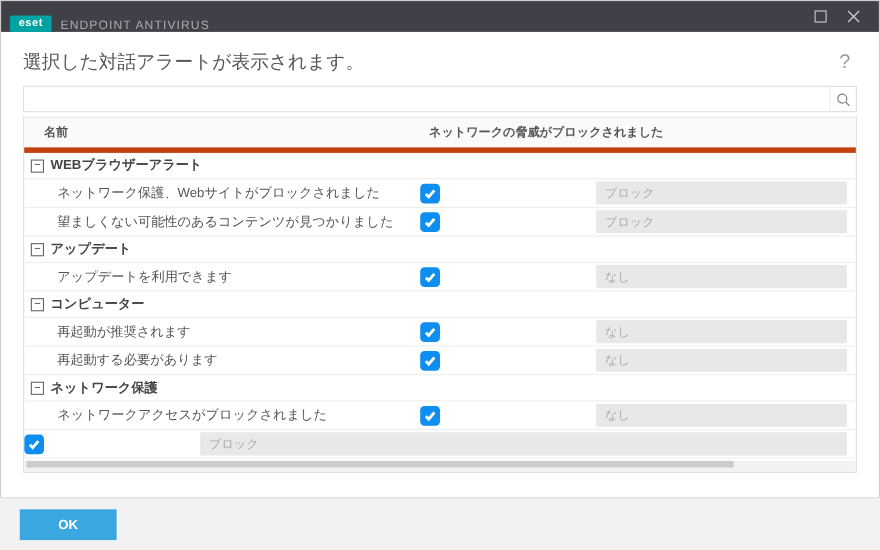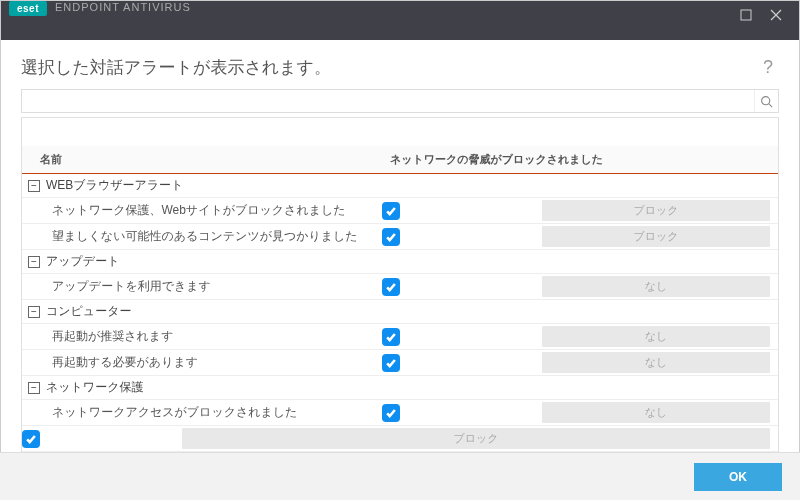--- a/index.html
+++ b/index.html
@@ -1,61 +1,61 @@
 <!DOCTYPE html>
 <html><head>
 <meta charset="utf-8">
 <style>
   * { box-sizing: border-box; margin: 0; padding: 0; }
   body { font-family: "Meiryo", "Yu Gothic", sans-serif; font-size: 12px; color: #333; background: #fff; width: 800px; height: 500px; overflow: hidden; border: 1px solid #ccc; }
   
-  .titlebar { height: 39px; background: #404048; color: #fff; display: flex; align-items: flex-start; padding: 0 8px; }
+  .titlebar { height: 28px; background: #404048; color: #fff; display: flex; align-items: flex-end; padding: 0 8px; }
   .brand-badge { background: #00a3a3; color: #fff; font-weight: bold; font-size: 10px; padding: 2px 8px; border-radius: 2px; letter-spacing: 0.5px; }
   .brand-text { color: #aaa; font-size: 11px; letter-spacing: 1px; margin-left: 8px; }
   .titlebar-spacer { flex: 1; }
   .titlebar-btn { width: 30px; height: 28px; display: flex; align-items: center; justify-content: center; color: #ccc; cursor: pointer; }
   .titlebar-btn svg { width: 12px; height: 12px; }
   
   .header { padding: 16px 20px 10px 20px; display: flex; align-items: center; justify-content: flex-end; }
   .header-title { font-size: 17px; color: #555; flex: 1; }
   .help-btn { color: #999; font-size: 18px; cursor: pointer; padding: 0 6px; }
   
   .content { padding: 0 20px; }
   
   .searchbar { display: flex; border: 1px solid #ddd; height: 24px; margin-bottom: 4px; }
   .search-input { flex: 1; border: none; outline: none; padding: 0 6px; font-size: 12px; }
   .search-icon { width: 24px; display: flex; align-items: center; justify-content: center; color: #888; border-left: 1px solid #eee; cursor: pointer; }
   
   .table { border: 1px solid #e0e0e0; }
-  .thead { display: flex; background: #fafafa; border-bottom: 1px solid #c2410c; min-height: 28px; margin-top: 28px; }
+  .thead { display: flex; background: #fafafa; border-bottom: 5px solid #c2410c; min-height: 28px; }
   .th { padding: 6px 8px; font-size: 11px; color: #555; font-weight: bold; }
   .col-name { flex: 0 0 360px; padding-left: 18px; }
   .col-ask { flex: 0 0 160px; }
   .col-action { flex: 1; }
   
   .tbody { max-height: 280px; overflow-y: auto; overflow-x: auto; }
   
   .group-row { display: flex; align-items: center; min-height: 24px; border-bottom: 1px solid #eee; cursor: pointer; padding: 3px 0; }
   .group-toggle { width: 12px; height: 12px; border: 1px solid #666; margin: 0 6px 0 6px; display: flex; align-items: center; justify-content: center; font-size: 10px; line-height: 1; color: #333; background: #fff; }
-  .group-label { font-weight: normal; color: #444; font-size: 12px; }
+  .group-label { font-weight: bold; color: #444; font-size: 12px; }
   
   .item-row { display: flex; align-items: center; min-height: 24px; border-bottom: 1px solid #eee; padding: 2px 0; }
   .item-name { flex: 0 0 360px; padding-left: 30px; color: #555; font-size: 12px; }
   .item-ask { flex: 0 0 160px; display: flex; align-items: center; }
   .item-action { flex: 1; padding-right: 8px; }
   
   .checkbox { width: 18px; height: 18px; border-radius: 4px; background: #0d8ef0; display: flex; align-items: center; justify-content: center; cursor: pointer; }
   .checkbox svg { width: 12px; height: 12px; stroke: #fff; stroke-width: 3; fill: none; }
   
-  .action-box { background: #e8e8e8; color: #aaa; padding: 3px 8px; font-size: 11px; border-radius: 1px; min-height: 18px; text-align: center; }
+  .action-box { background: #e8e8e8; color: #aaa; padding: 3px 8px; font-size: 11px; border-radius: 1px; min-height: 18px; }
   
   .hscroll { height: 10px; background: #f2f2f2; margin-top: 0; }
   .hscroll-thumb { height: 6px; width: 85%; background: #ccc; margin: 2px 0 0 2px; }
   
-  .footer { position: absolute; bottom: 0; left: 0; right: 0; height: 48px; background: #f2f2f2; border-top: 1px solid #ddd; display: flex; align-items: center; justify-content: flex-end; padding: 0 18px; gap: 10px; }
+  .footer { position: absolute; bottom: 0; left: 0; right: 0; height: 48px; background: #f2f2f2; border-top: 1px solid #ddd; display: flex; align-items: center; justify-content: flex-start; padding: 0 18px; gap: 10px; }
   .btn { min-width: 88px; height: 28px; border: none; font-size: 12px; cursor: pointer; }
   .btn-primary { background: #3ba7e0; color: #fff; font-weight: bold; }
   .btn-secondary { background: #bfbfbf; color: #fff; }
 </style>
 </head>
 <body>
 
 <div class="titlebar">
   <span class="brand-badge">eset</span>
   <span class="brand-text">ENDPOINT ANTIVIRUS</span>

